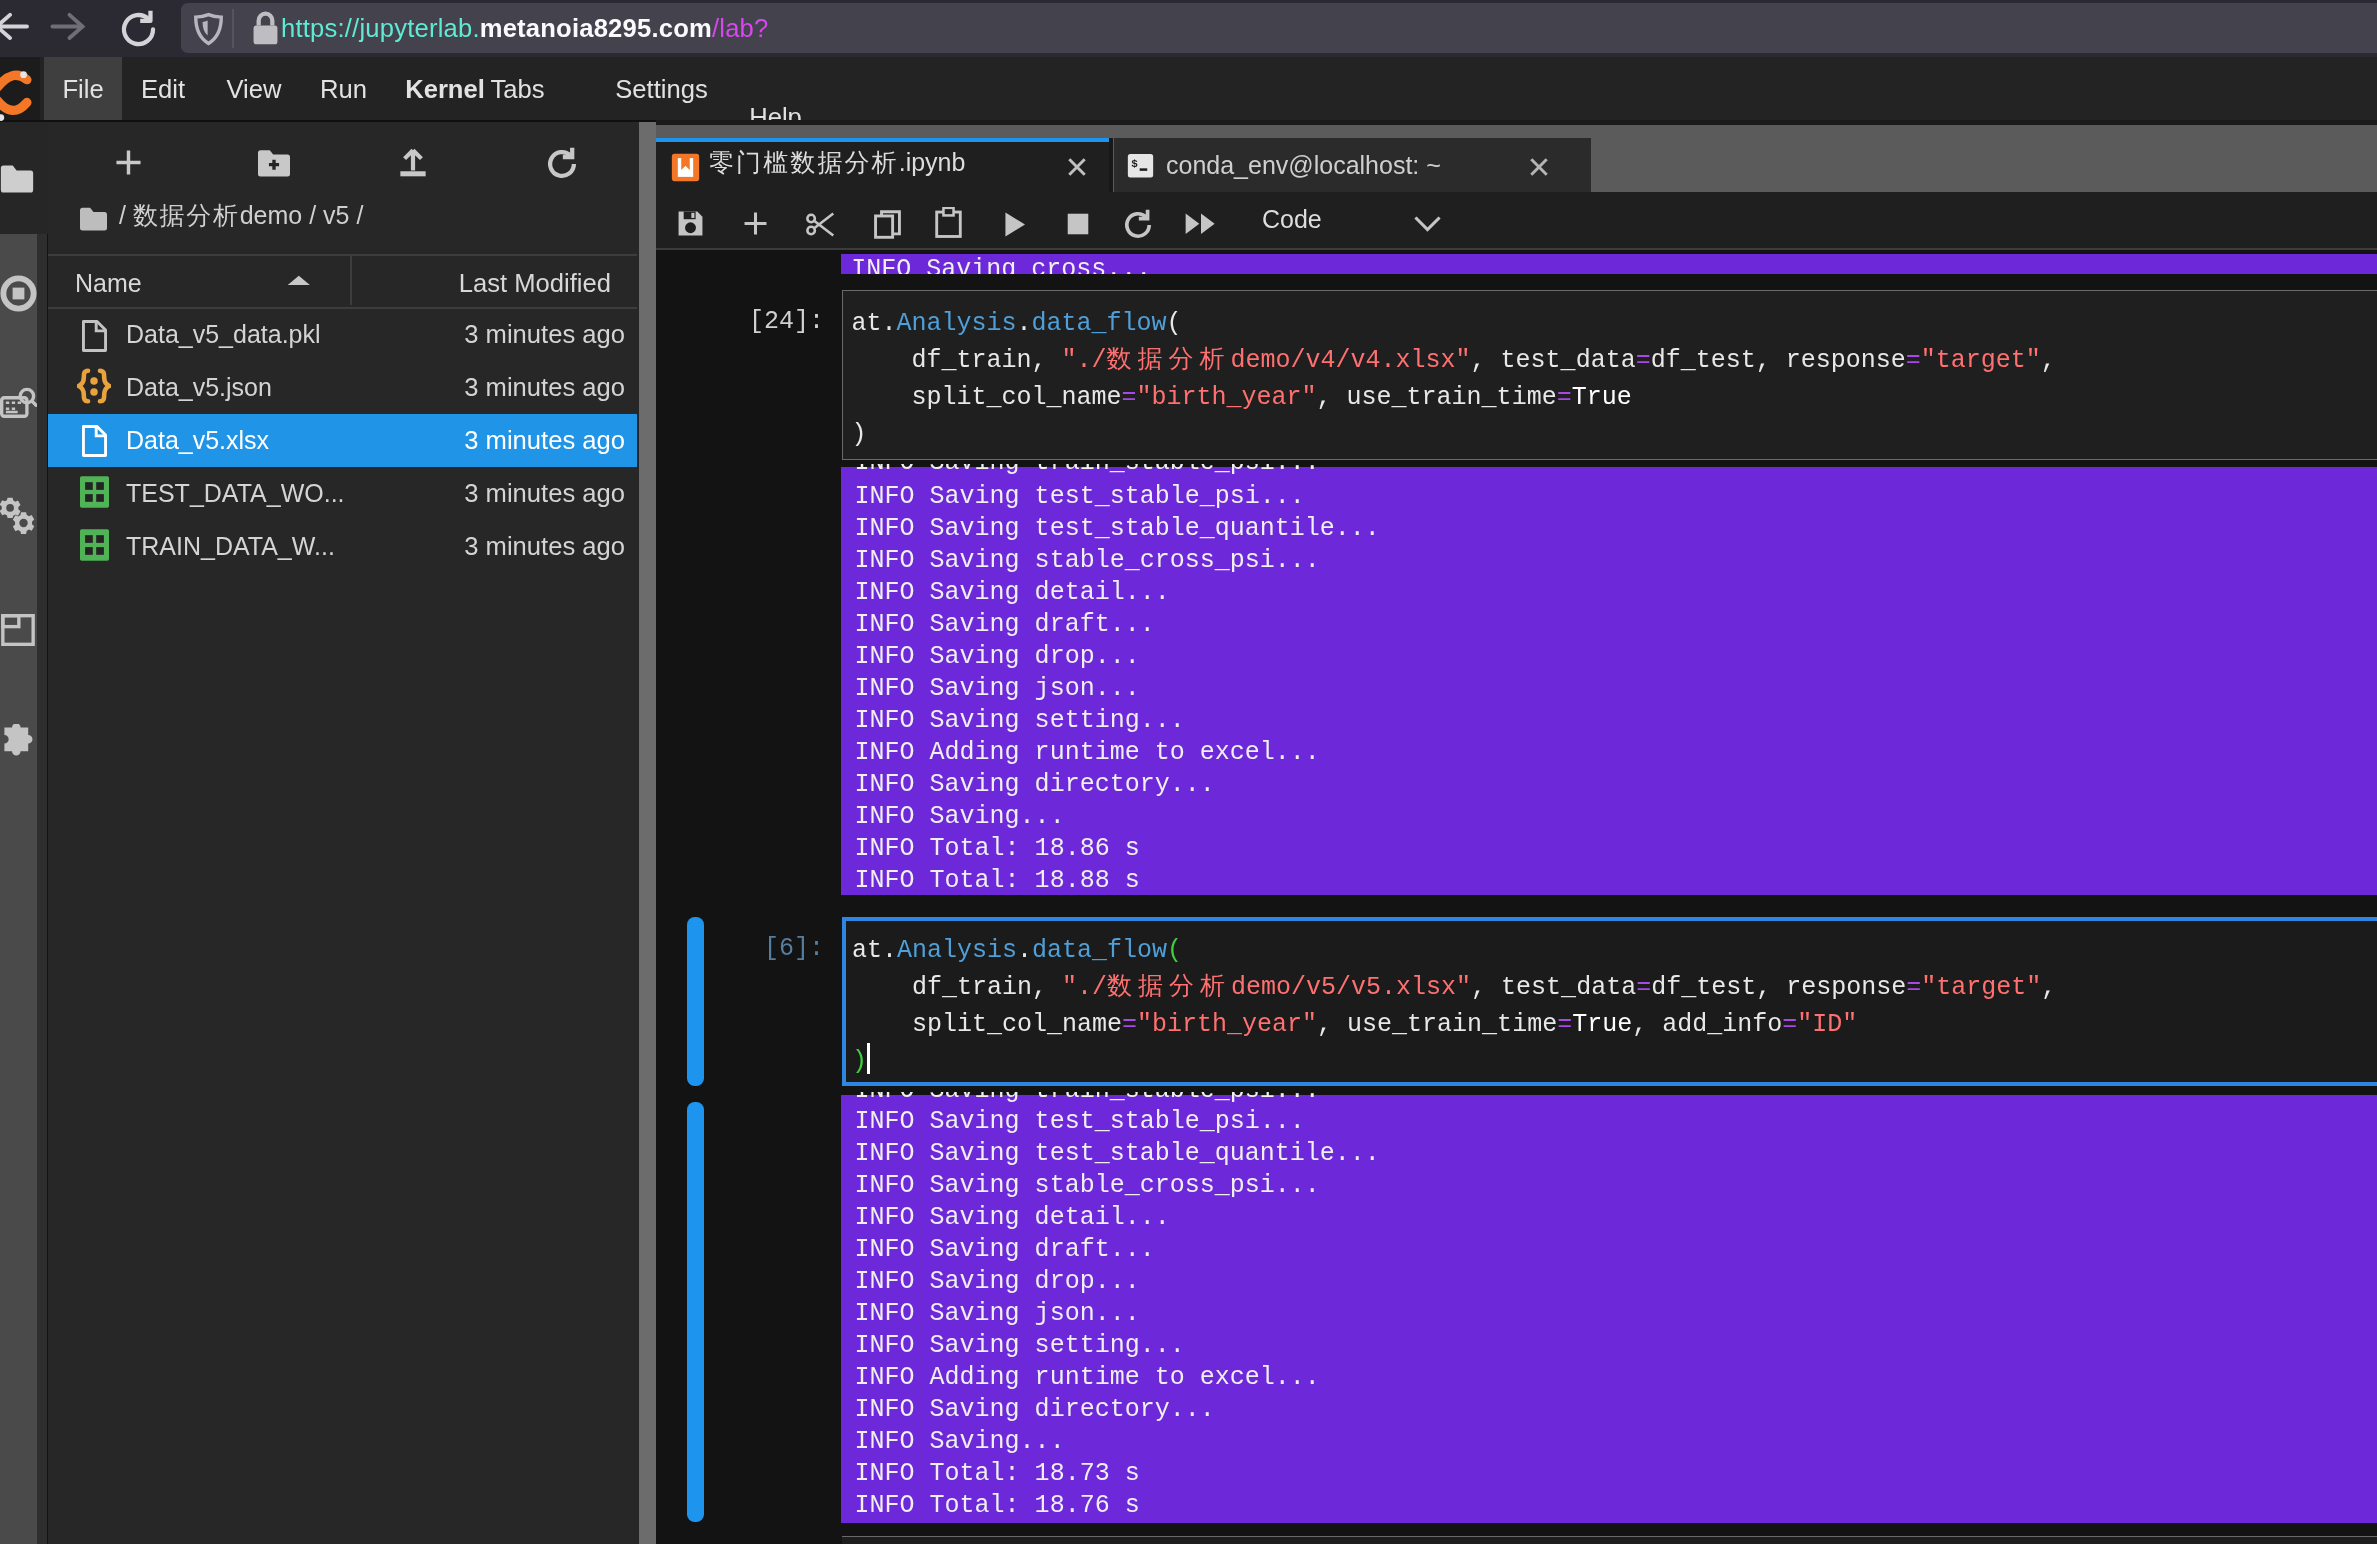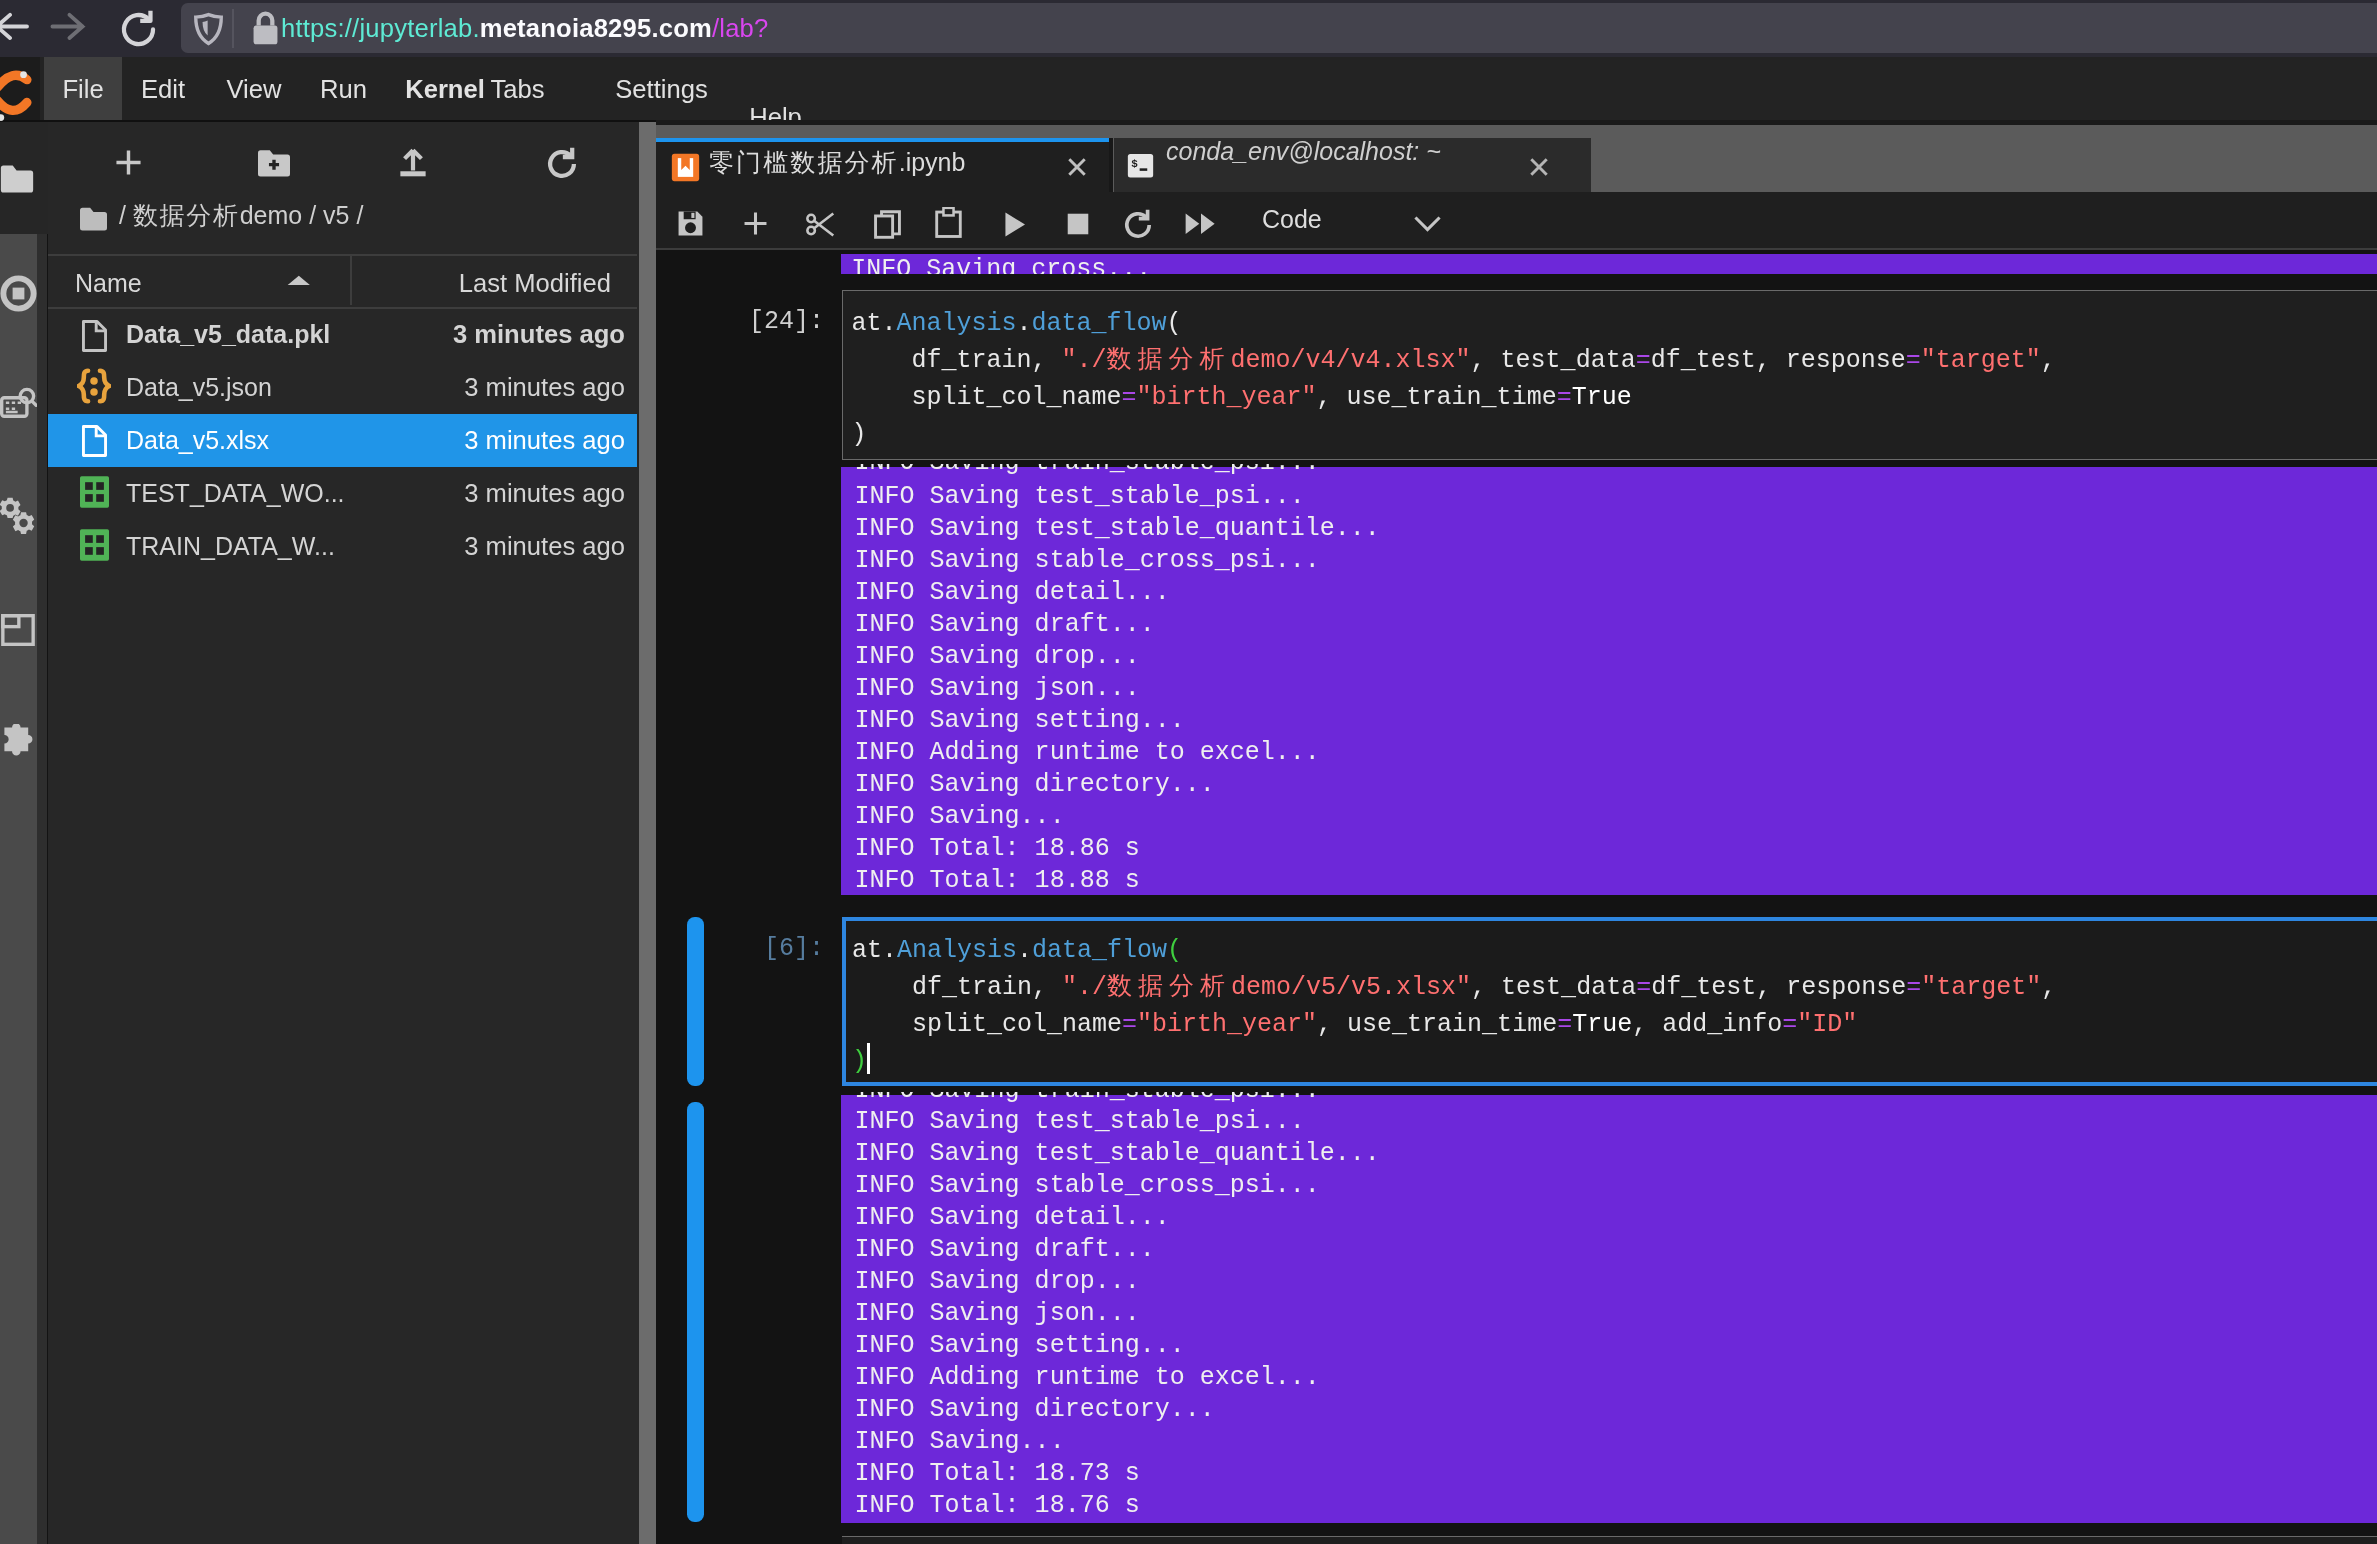--- a/index.html
+++ b/index.html
@@ -85,21 +85,21 @@
 
 <div class="abs" id="filepanel"></div>
 <div class="abs" id="fb-toolbar"></div>
 <div class="abs" style="left:119px;top:199px;width:511px;height:44px;font-size:25px;color:#cfcfcf;">/ <span style="letter-spacing:1.7px">数据分析</span>demo / v5 /</div>
 <div class="abs fb-divider" style="top:254px;"></div>
 <div class="abs" style="left:75px;top:261px;width:256px;height:44px;line-height:44px;font-size:25px;color:#d8d8d8;">Name</div>
 <div class="abs" style="right:auto;left:0;top:261px;width:611px;height:44px;line-height:44px;font-size:25.6px;color:#d8d8d8;text-align:right;">Last Modified</div>
 <div class="abs fb-divider" style="top:307px;"></div>
 <div class="abs" style="left:350px;top:254px;width:1.7px;height:51px;background:#3d3d3d;"></div>
 
-<div class="abs fbrow" style="top:308px;font-weight:bold;">
+<div class="abs fbrow" style="top:308px;">
     <span class="fbname">Data_v5_data.pkl</span>
     <span class="fbdate">3 minutes ago</span>
   </div>
 <div class="abs fbrow" style="top:361px;">
     <span class="fbname">Data_v5.json</span>
     <span class="fbdate">3 minutes ago</span>
   </div>
 <div class="abs fbrow" style="top:414px;background:#2095e8;">
     <span class="fbname" style="color:#fff">Data_v5.xlsx</span>
     <span class="fbdate" style="color:#fff">3 minutes ago</span>
@@ -114,21 +114,21 @@
   </div>
 
 <div class="abs" id="splitter"></div>
 
 <div class="abs" id="tabbar"></div>
 <div class="abs" id="tabbar-topline"></div>
 <div class="abs" id="tab1"></div>
 <div class="abs" id="tab2"></div>
 <div class="abs" style="left:1109px;top:138px;width:4.3px;height:54px;background:#181818;"></div>
 <div class="abs tabtitle" style="left:709px;top:138px;height:49px;line-height:49px;"><span style="letter-spacing:2.1px">零门槛数据分析</span>.ipynb</div>
-<div class="abs tabtitle" style="left:1166px;top:124px;height:54px;line-height:54px;color:#cfcfcf;font-style:italic;">conda_env@localhost: ~</div>
+<div class="abs tabtitle" style="left:1166px;top:138px;height:54px;line-height:54px;color:#cfcfcf;">conda_env@localhost: ~</div>
 
 <div class="abs" id="nbtoolbar"></div>
 <div class="abs" style="left:1262px;top:192px;height:55px;line-height:55px;font-size:25px;color:#dddddd;">Code</div>
 
 <div class="abs redout" id="redstrip0" style="top:254px;width:1536px;height:19.6px;">
 <pre style="margin:0 0 0 10.2px;">INFO Saving cross...</pre>
 </div>
 
 <div class="abs prompt" style="left:637px;top:307px;color:#d0d0d0;">[24]:</div>
 <div class="abs codecell" id="cell24" style="left:842px;top:290px;width:1536px;height:170px;background:#1f1f1f;border:1.7px solid #6a6a6a;border-right:none;">

